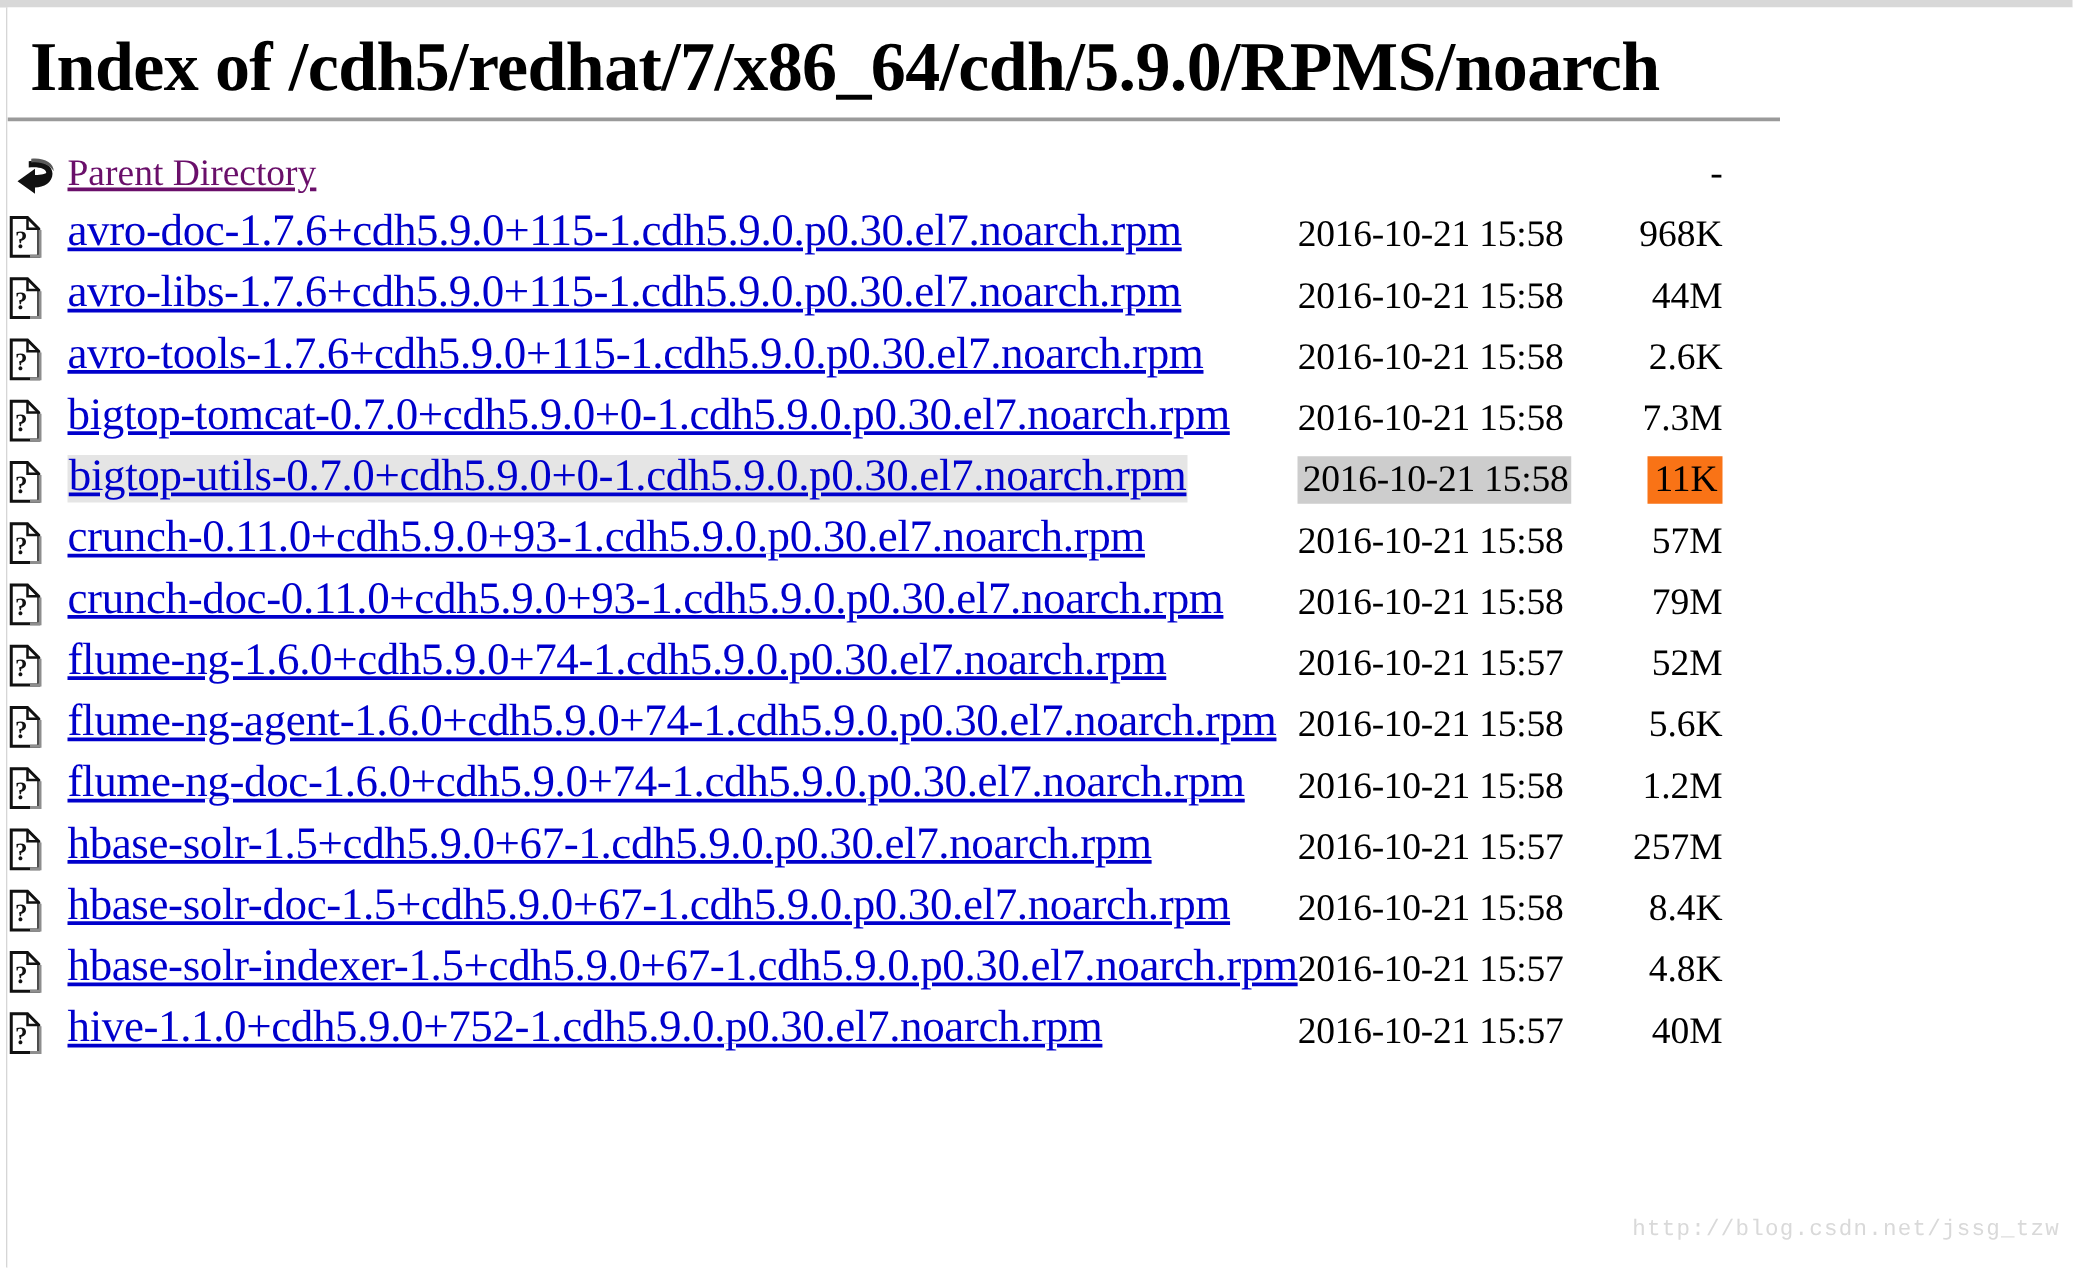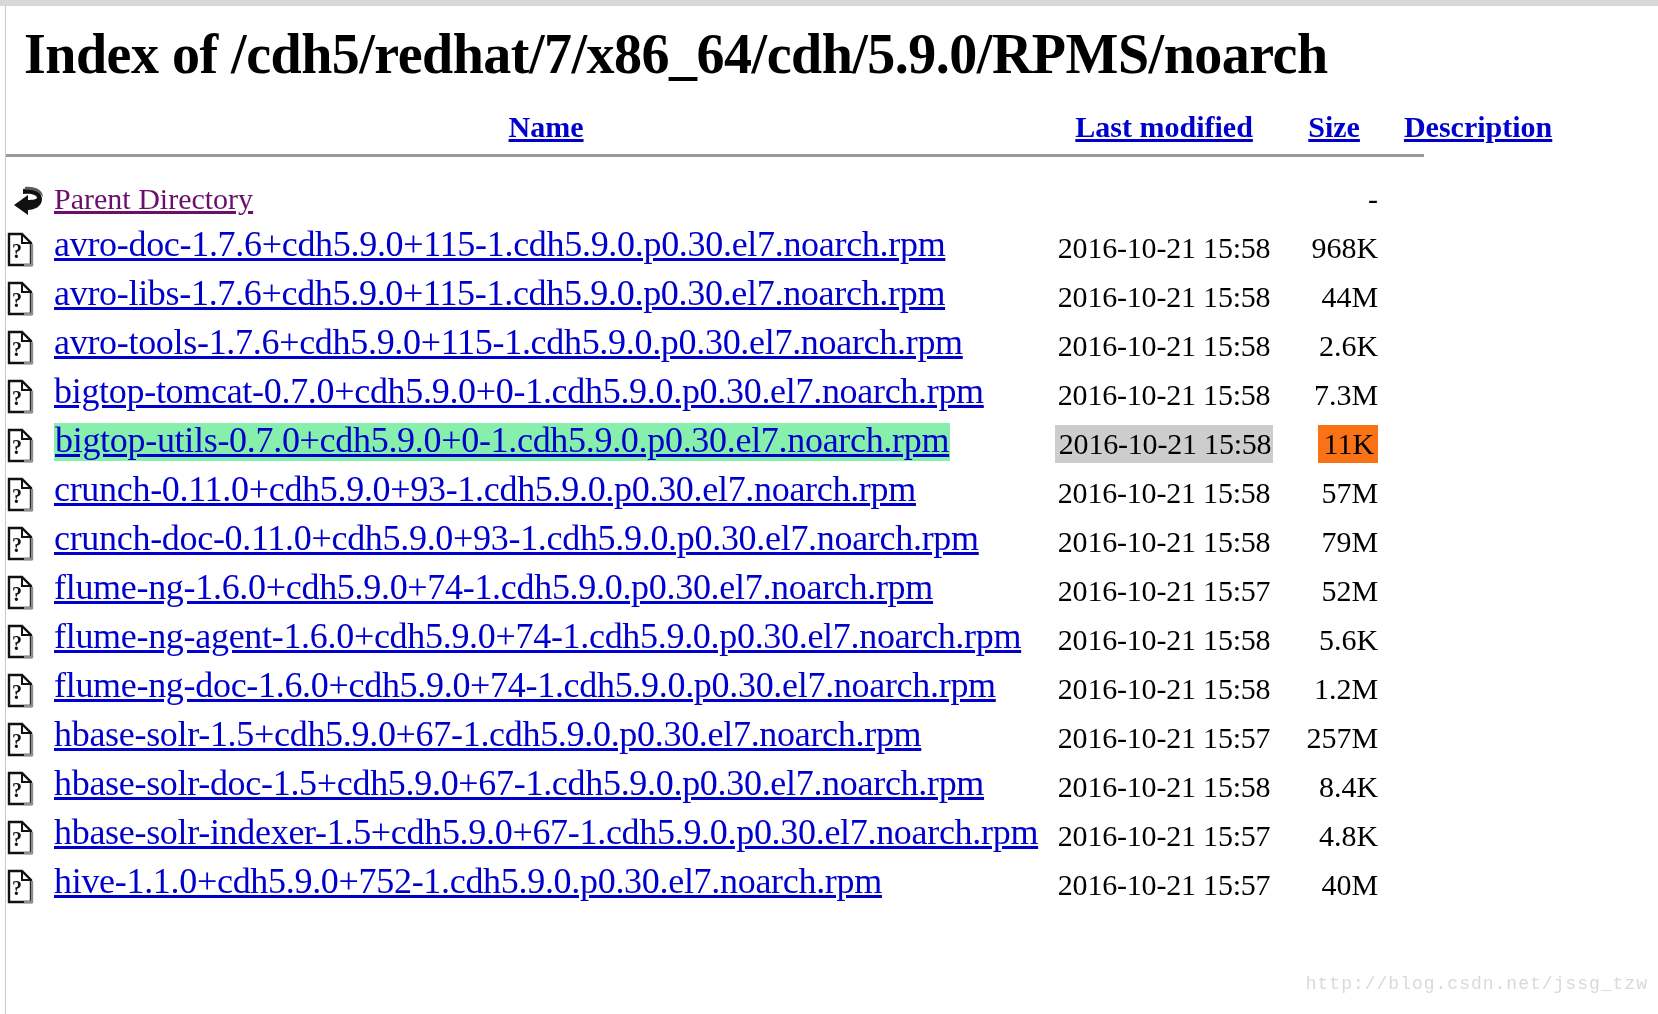--- a/index.html
+++ b/index.html
@@ -113,21 +113,21 @@
     height: 49px;
   }
 
   td.cell-name {
     text-align: left;
     vertical-align: middle;
     height: 49px;
     padding-left: 2px;
   }
   td.cell-date {
-    text-align: center;
+    text-align: left;
     vertical-align: middle;
     height: 49px;
     font-size: 30px;
     color: #000;
     letter-spacing: -0.2px;
   }
   td.cell-size {
     text-align: right;
     vertical-align: middle;
     height: 49px;
@@ -148,21 +148,21 @@
     font-size: 36px;
     letter-spacing: -0.3px;
   }
   a.parent-link {
     color: #6a0f6a;
     text-decoration: underline;
     font-size: 30px;
   }
 
   
-  .sel-name   { background: #86efac; padding: 2px 1px 3px 1px; }
+  .sel-name   { background: #e5e5e5; padding: 2px 1px 3px 1px; }
   .sel-date   { background: #cdcdcd; padding: 2px 2px 3px 4px; }
   .sel-size   { background: #f97316; padding: 2px 4px 3px 6px; }
   tr.selected td.cell-icon { background: transparent; }
 
   
   .icon-doc {
     position: relative;
     display: inline-block;
     width: 28px;
     height: 34px;
@@ -203,35 +203,20 @@
 
   <table class="listing">
     <colgroup>
       <col class="col-icon">
       <col class="col-name">
       <col class="col-date">
       <col class="col-size">
       <col class="col-desc">
     </colgroup>
     <thead>
-      <tr>
-        <th></th>
-        <th class="h-name">
-          <a class="hdr-link" href="#">Name</a>
-        </th>
-        <th class="h-date">
-          <a class="hdr-link" href="#">Last modified</a>
-        </th>
-        <th class="h-size">
-          <a class="hdr-link" href="#">Size</a>
-        </th>
-        <th class="h-desc">
-          <a class="hdr-link" href="#">Description</a>
-        </th>
-      </tr>
       <tr class="rule-row">
         <td colspan="5">
           <hr class="sep">
         </td>
       </tr>
     </thead>
     <tbody id="listing-body">
         <tr class="entry">
           <td class="cell-icon"><span class="icon-back"><svg width="40" height="30" viewBox="0 0 40 30" xmlns="http://www.w3.org/2000/svg">
                 <path d="M17 3 C28 2 36 6 36 13 C36 20 29 24 22 24 L22 29 L8 19 L22 9 L22 14 C27 14 31 13 31 12 C31 9 25 7 17 8 Z" fill="#111111"></path>

